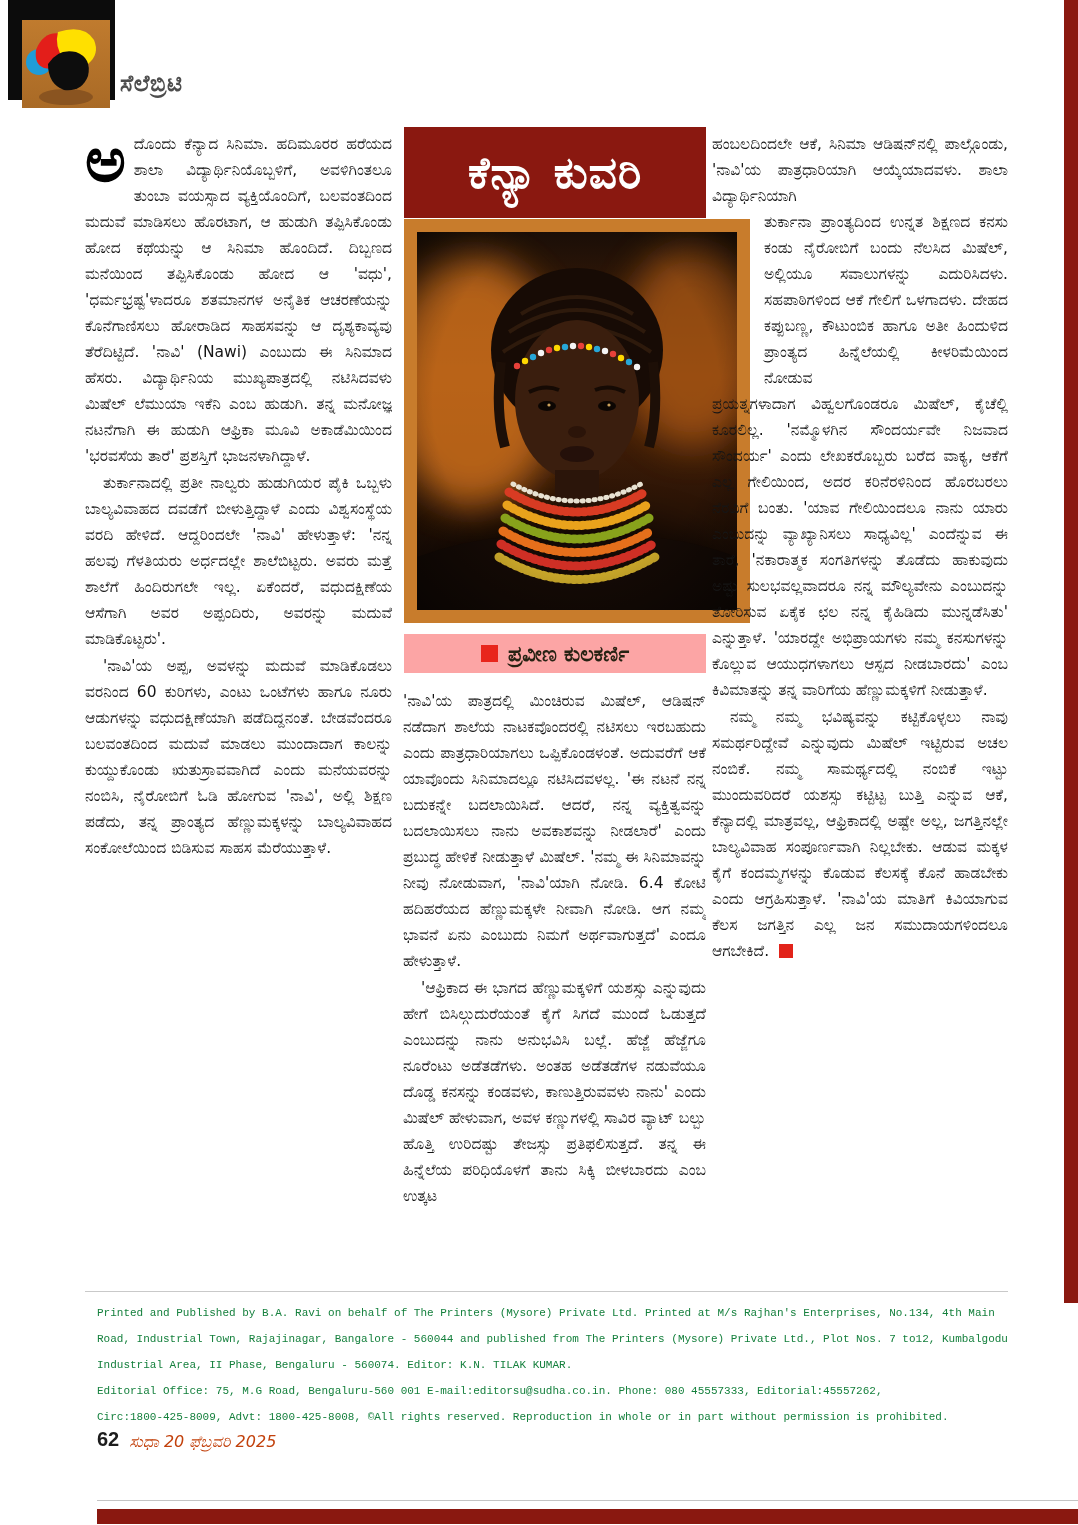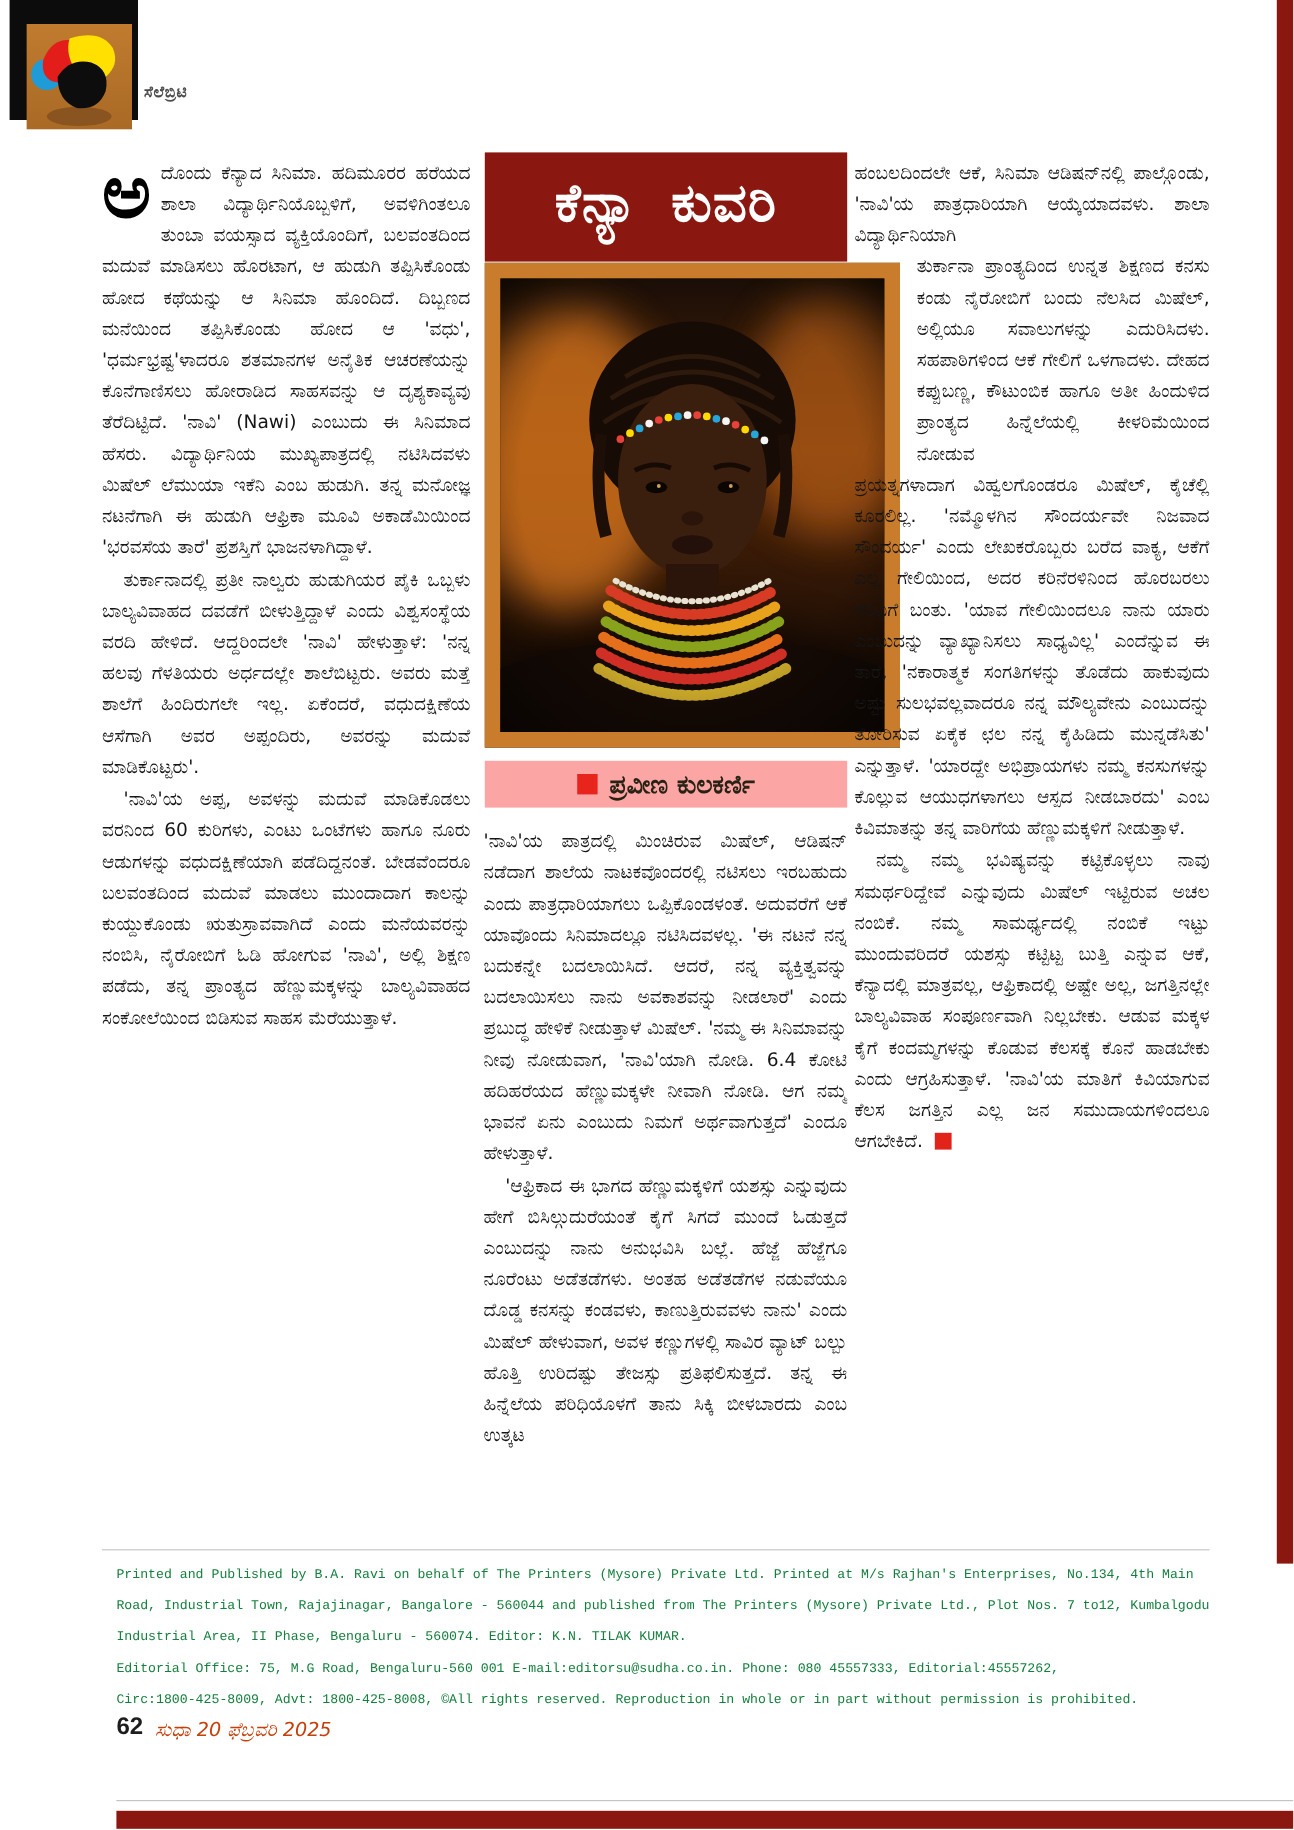--- a/index.html
+++ b/index.html
@@ -8,26 +8,26 @@
     font-family:"DejaVu Sans",sans-serif;color:#141414;overflow:hidden;
   }
   
   .right-bar{position:absolute;left:1064px;top:0;width:14px;height:1303px;background:#8a1810;}
   .bottom-bar{position:absolute;left:97px;top:1509px;width:981px;height:15px;background:#8a1810;}
   .pre-bottom-line{position:absolute;left:97px;top:1500px;width:981px;height:1px;background:#c4c4c4;}
 
   
   .logo-black{position:absolute;left:8px;top:0;width:107px;height:100px;background:#0c0c0c;}
   .logo-brown{position:absolute;left:22px;top:20px;width:88px;height:88px;}
-  .section-label{position:absolute;left:120px;top:70px;font-size:13px;font-weight:bold;color:#4d4d4d;letter-spacing:.5px;}
+  .section-label{position:absolute;left:120px;top:70px;font-size:23px;font-weight:bold;color:#4d4d4d;letter-spacing:.5px;}
 
   
   .headline-box{
     position:absolute;left:404px;top:127px;width:302px;height:91px;background:#8a1810;
-    display:flex;align-items:center;justify-content:center;font-family:Liberation Mono, monospace;
+    display:flex;align-items:center;justify-content:center;
   }
   .headline-box span{color:#ffffff;font-size:44px;font-weight:bold;letter-spacing:1px;white-space:nowrap;}
   .photo-frame{
     position:absolute;left:404px;top:219px;width:346px;height:404px;margin:0;
     border:13px solid #c87c2c;box-sizing:border-box;background:#1a0e07;
   }
   .photo-frame svg{display:block;width:320px;height:378px;}
   .byline-bar{
     position:absolute;left:404px;top:634px;width:302px;height:39px;background:#fca5a5;
     display:flex;align-items:center;justify-content:center;gap:10px;

